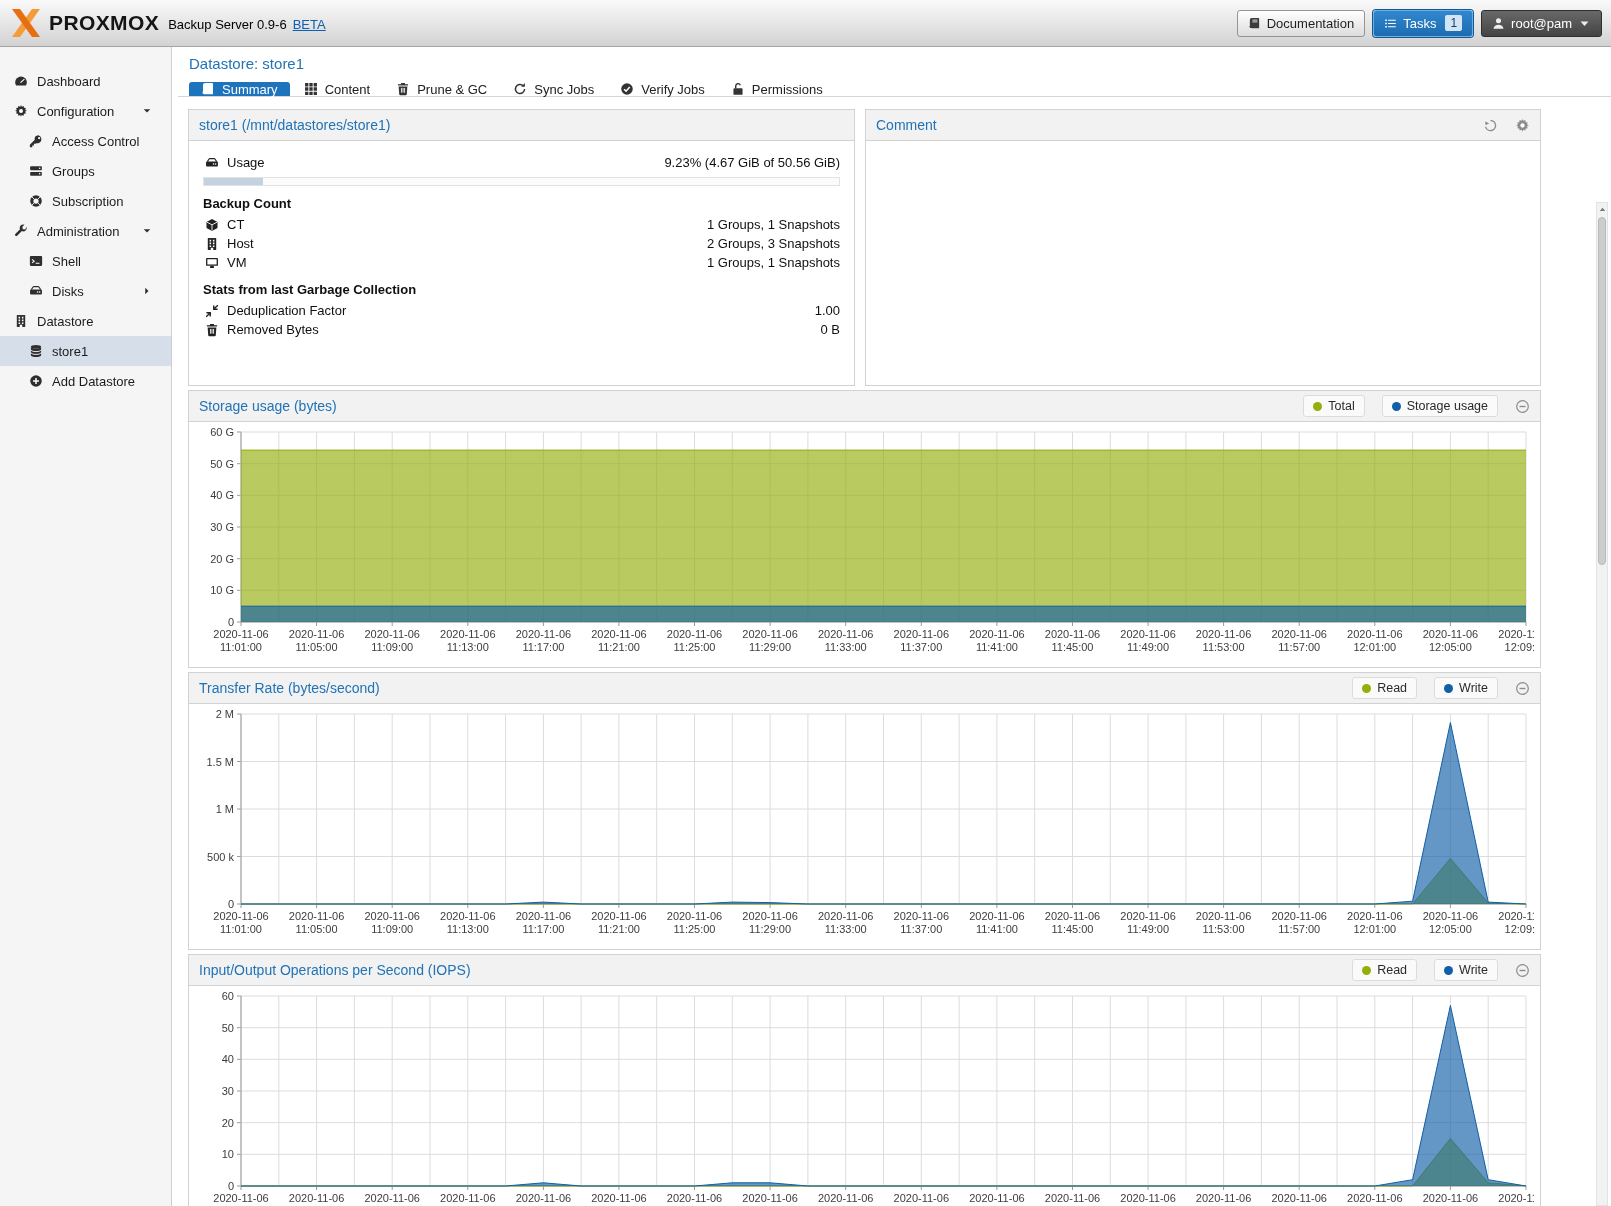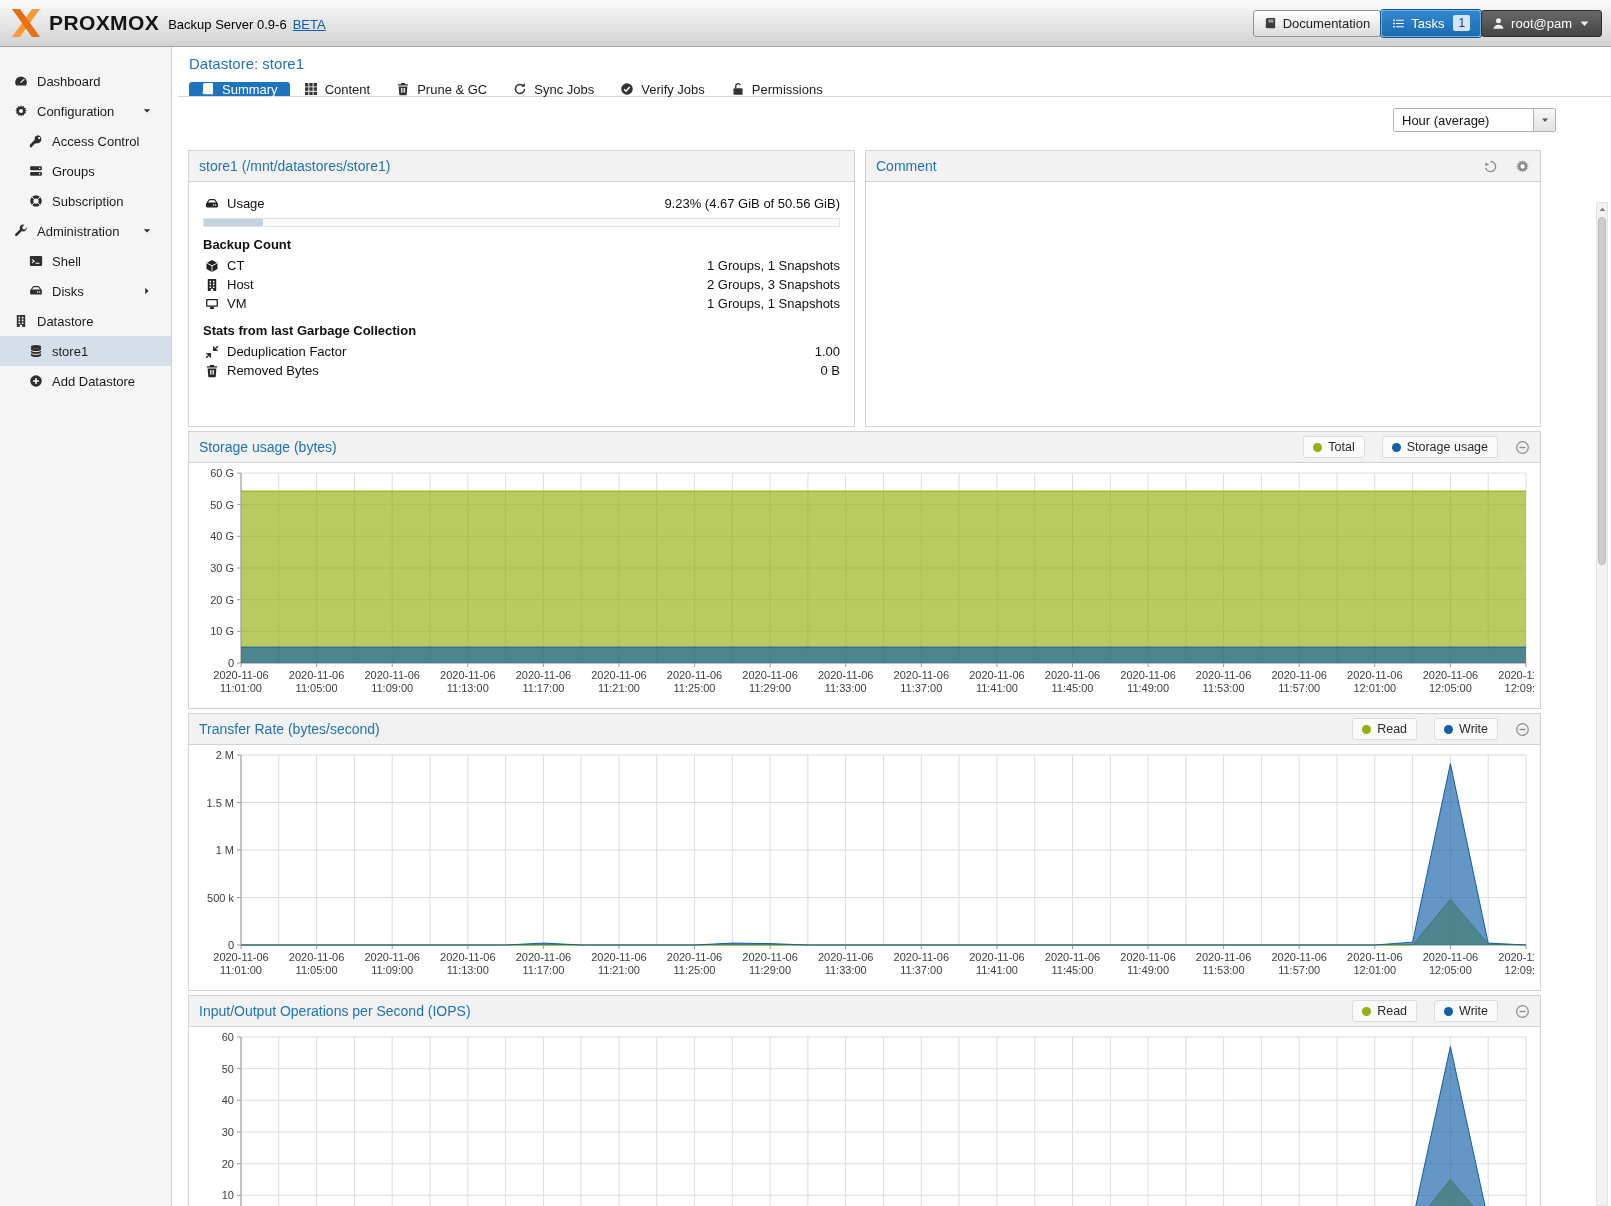--- a/index.html
+++ b/index.html
@@ -7,21 +7,21 @@
     font-family:"Liberation Sans",sans-serif;}
   .icn{display:inline-flex;align-items:center;justify-content:center;font-size:14px;line-height:1}
   .icn svg{display:block}
 
   
   .app-header{position:absolute;left:0;top:0;width:100%;height:47px;display:flex;align-items:center;
     padding:0 9px;background:linear-gradient(#fafafa,#d2d2d2);border-bottom:1px solid #a5a5a5;z-index:5}
   .brand{font-size:21px;font-weight:bold;color:#151515;letter-spacing:.4px;margin-left:6px}
   .product{font-size:13px;color:#000;margin-left:9px;margin-top:2px}
   .beta{font-size:13px;color:#0e5fb3;text-decoration:underline;margin-left:6px;margin-top:2px;cursor:pointer}
-  .header-right{margin-left:auto;display:flex;gap:0;}
+  .header-right{margin-left:auto;display:flex;gap:8px;}
   .hbtn{height:27px;display:inline-flex;align-items:center;gap:6px;padding:0 10px;border:1px solid #949494;
     border-radius:3px;background:linear-gradient(#ffffff,#dcdcdc);font-size:13px;color:#1f1f1f;cursor:pointer}
   .hbtn .icn{color:#3b3b3b;font-size:13px}
   .hbtn-tasks{background:linear-gradient(#3187cf,#1d6cb0);border-color:#6db1e4;box-shadow:0 0 0 1px #15578f;color:#fff}
   .hbtn-tasks .icn{color:#fff}
   .badge{background:#d3e4f4;color:#14406b;font-size:12px;padding:1px 5px;border-radius:2px;margin-left:3px}
   .hbtn-user{background:linear-gradient(#686868,#444444);border-color:#2e2e2e;color:#fff}
   .hbtn-user .icn{color:#eee}
   .caret{font-size:10px;color:inherit}
 
@@ -307,32 +307,20 @@
       <span class="icn">
           <svg width="1em" height="1em" viewBox="0 0 16 16" fill="currentColor">
             <rect x="2.8" y="7" width="10.4" height="7.6" rx="1"></rect>
             <path d="M5.4 7V4.6a2.7 2.7 0 0 1 5.2-1" fill="none" stroke="currentColor" stroke-width="1.6"></path>
           </svg>
         </span>
       <span>Permissions</span>
     </div>
   </div>
 
-  <div class="toolbar">
-    <div class="combo">
-      <span>Hour (average)</span>
-      <span class="combo-trigger">
-        <span class="icn caret">
-            <svg width="1em" height="1em" viewBox="0 0 16 16" fill="currentColor">
-              <path d="M3.2 5.5h9.6L8 11z"></path>
-            </svg>
-          </span>
-      </span>
-    </div>
-  </div>
 
   <div class="content">
     <div class="row-panels">
 
       <div class="panel status-panel">
         <div class="panel-hd">
           <span class="panel-title">store1 (/mnt/datastores/store1)</span>
         </div>
         <div class="pbody">
           <div class="prow">

